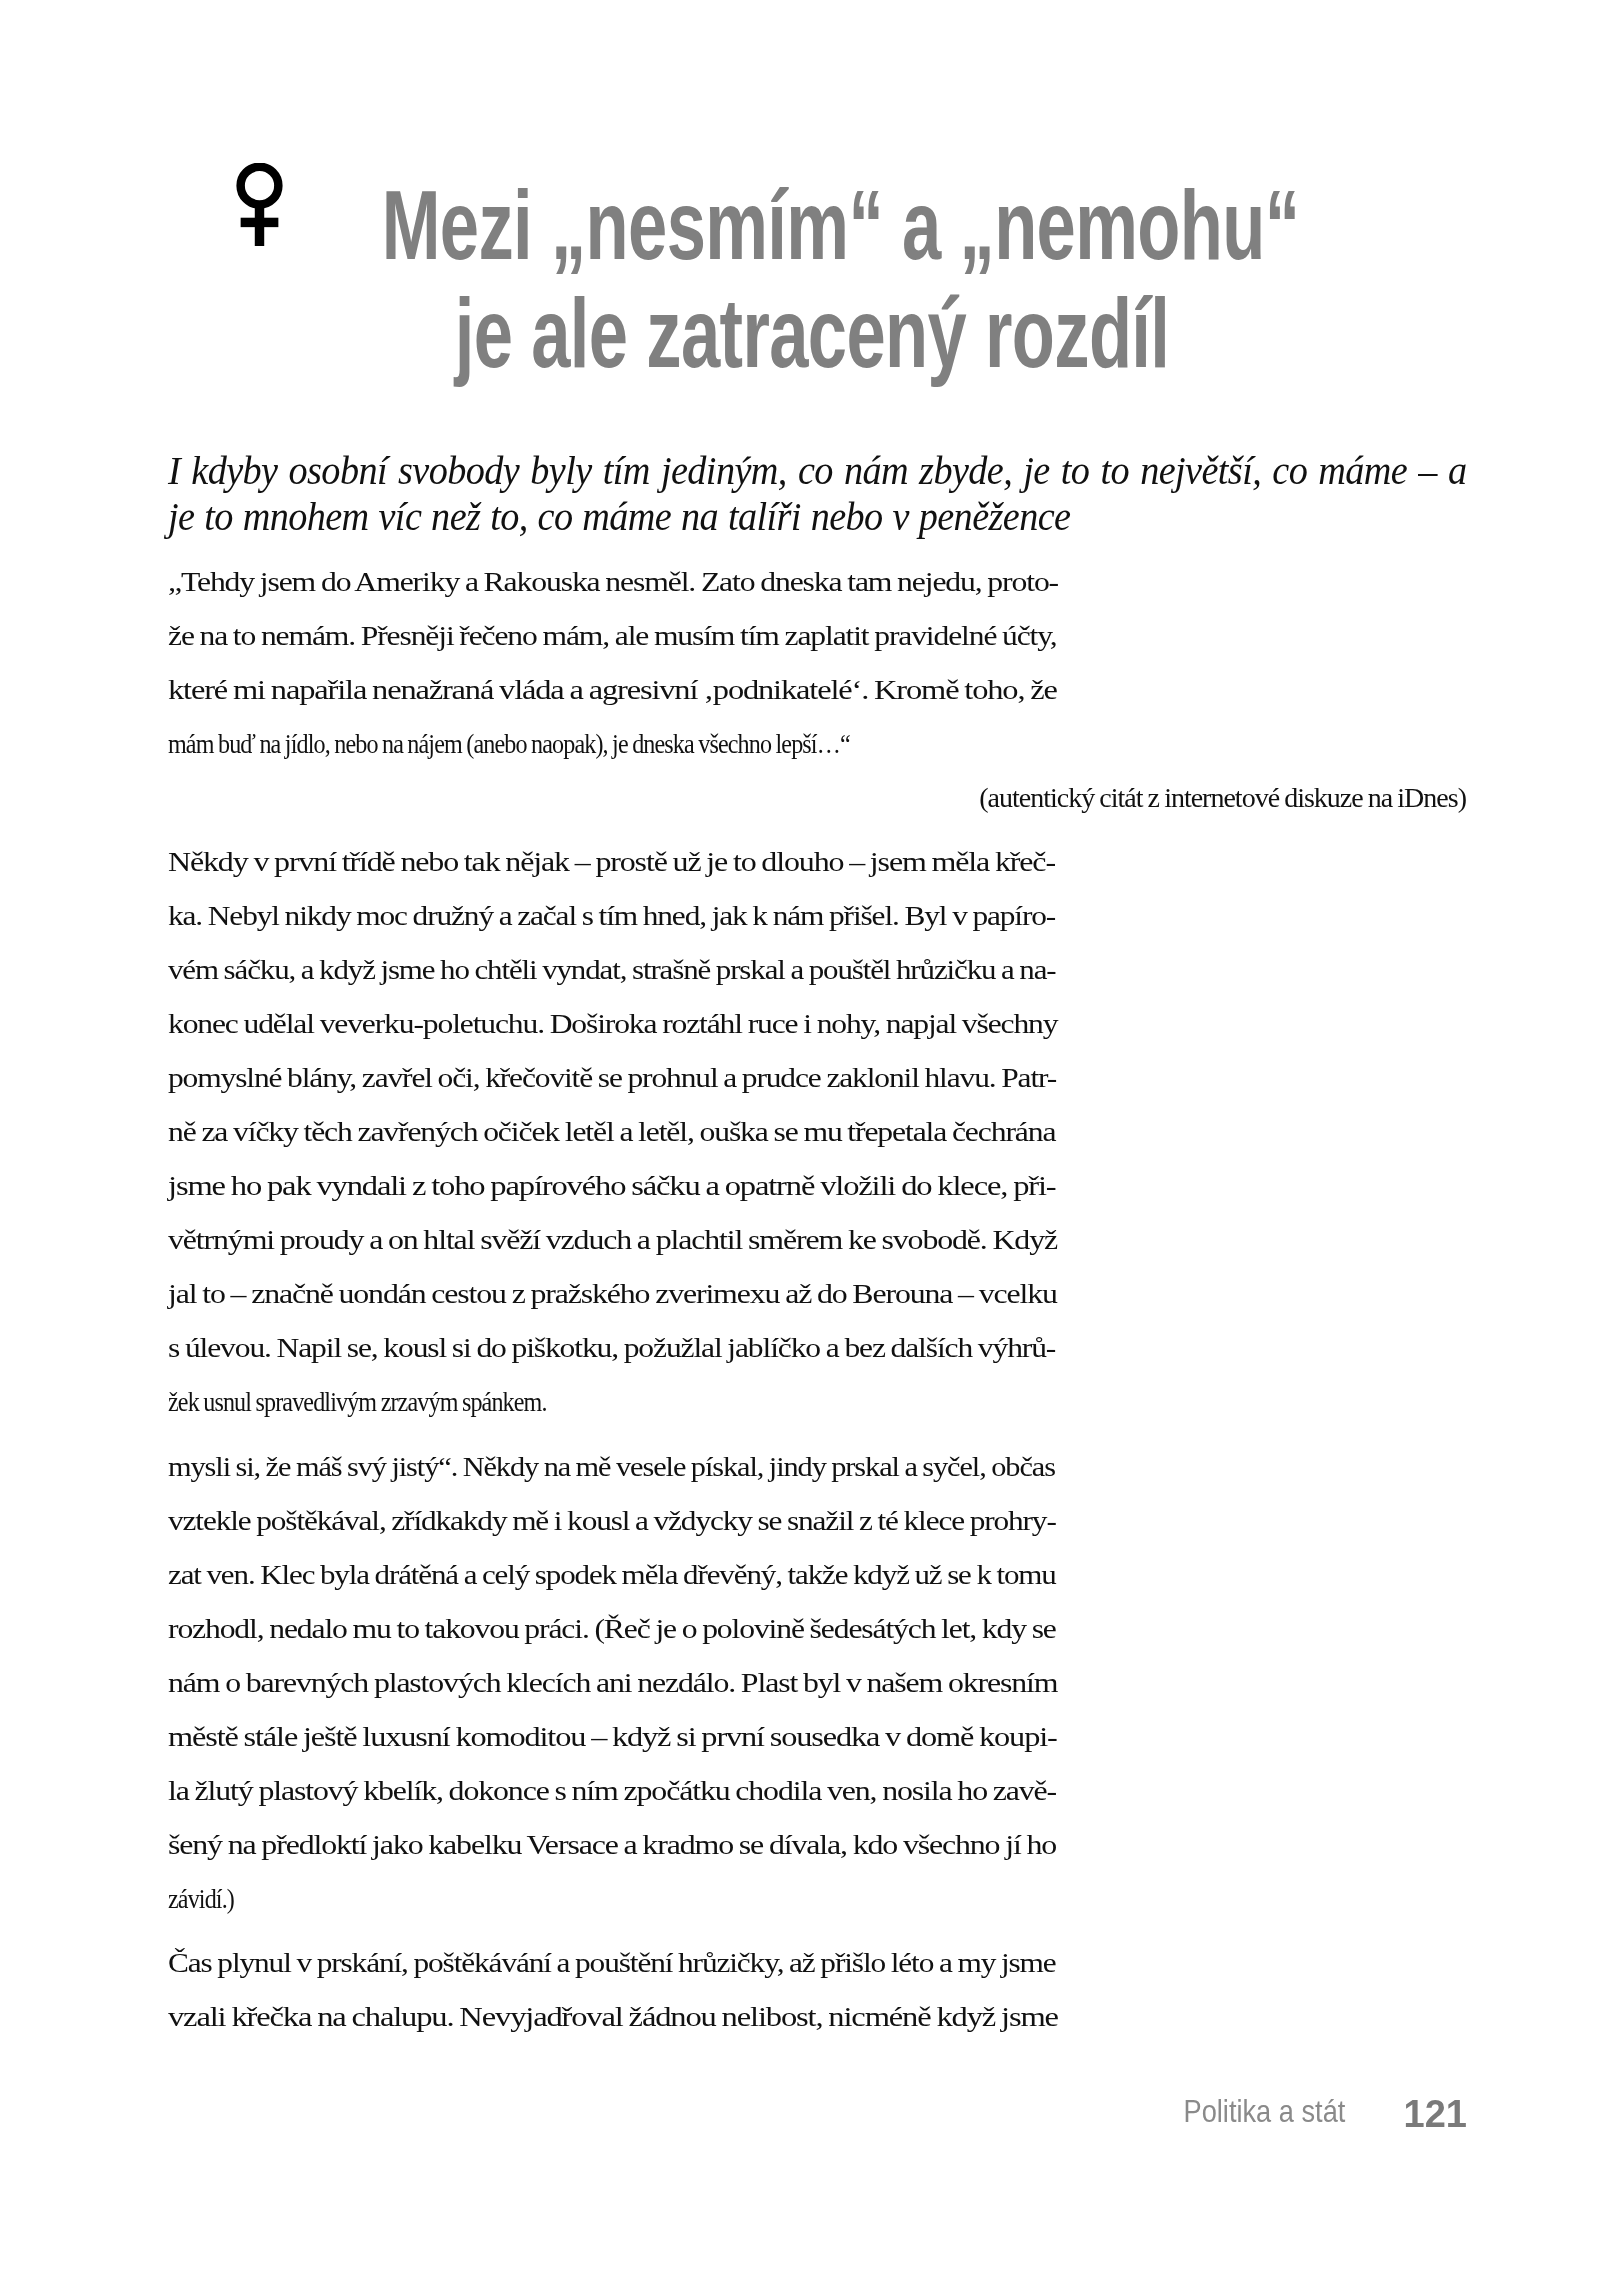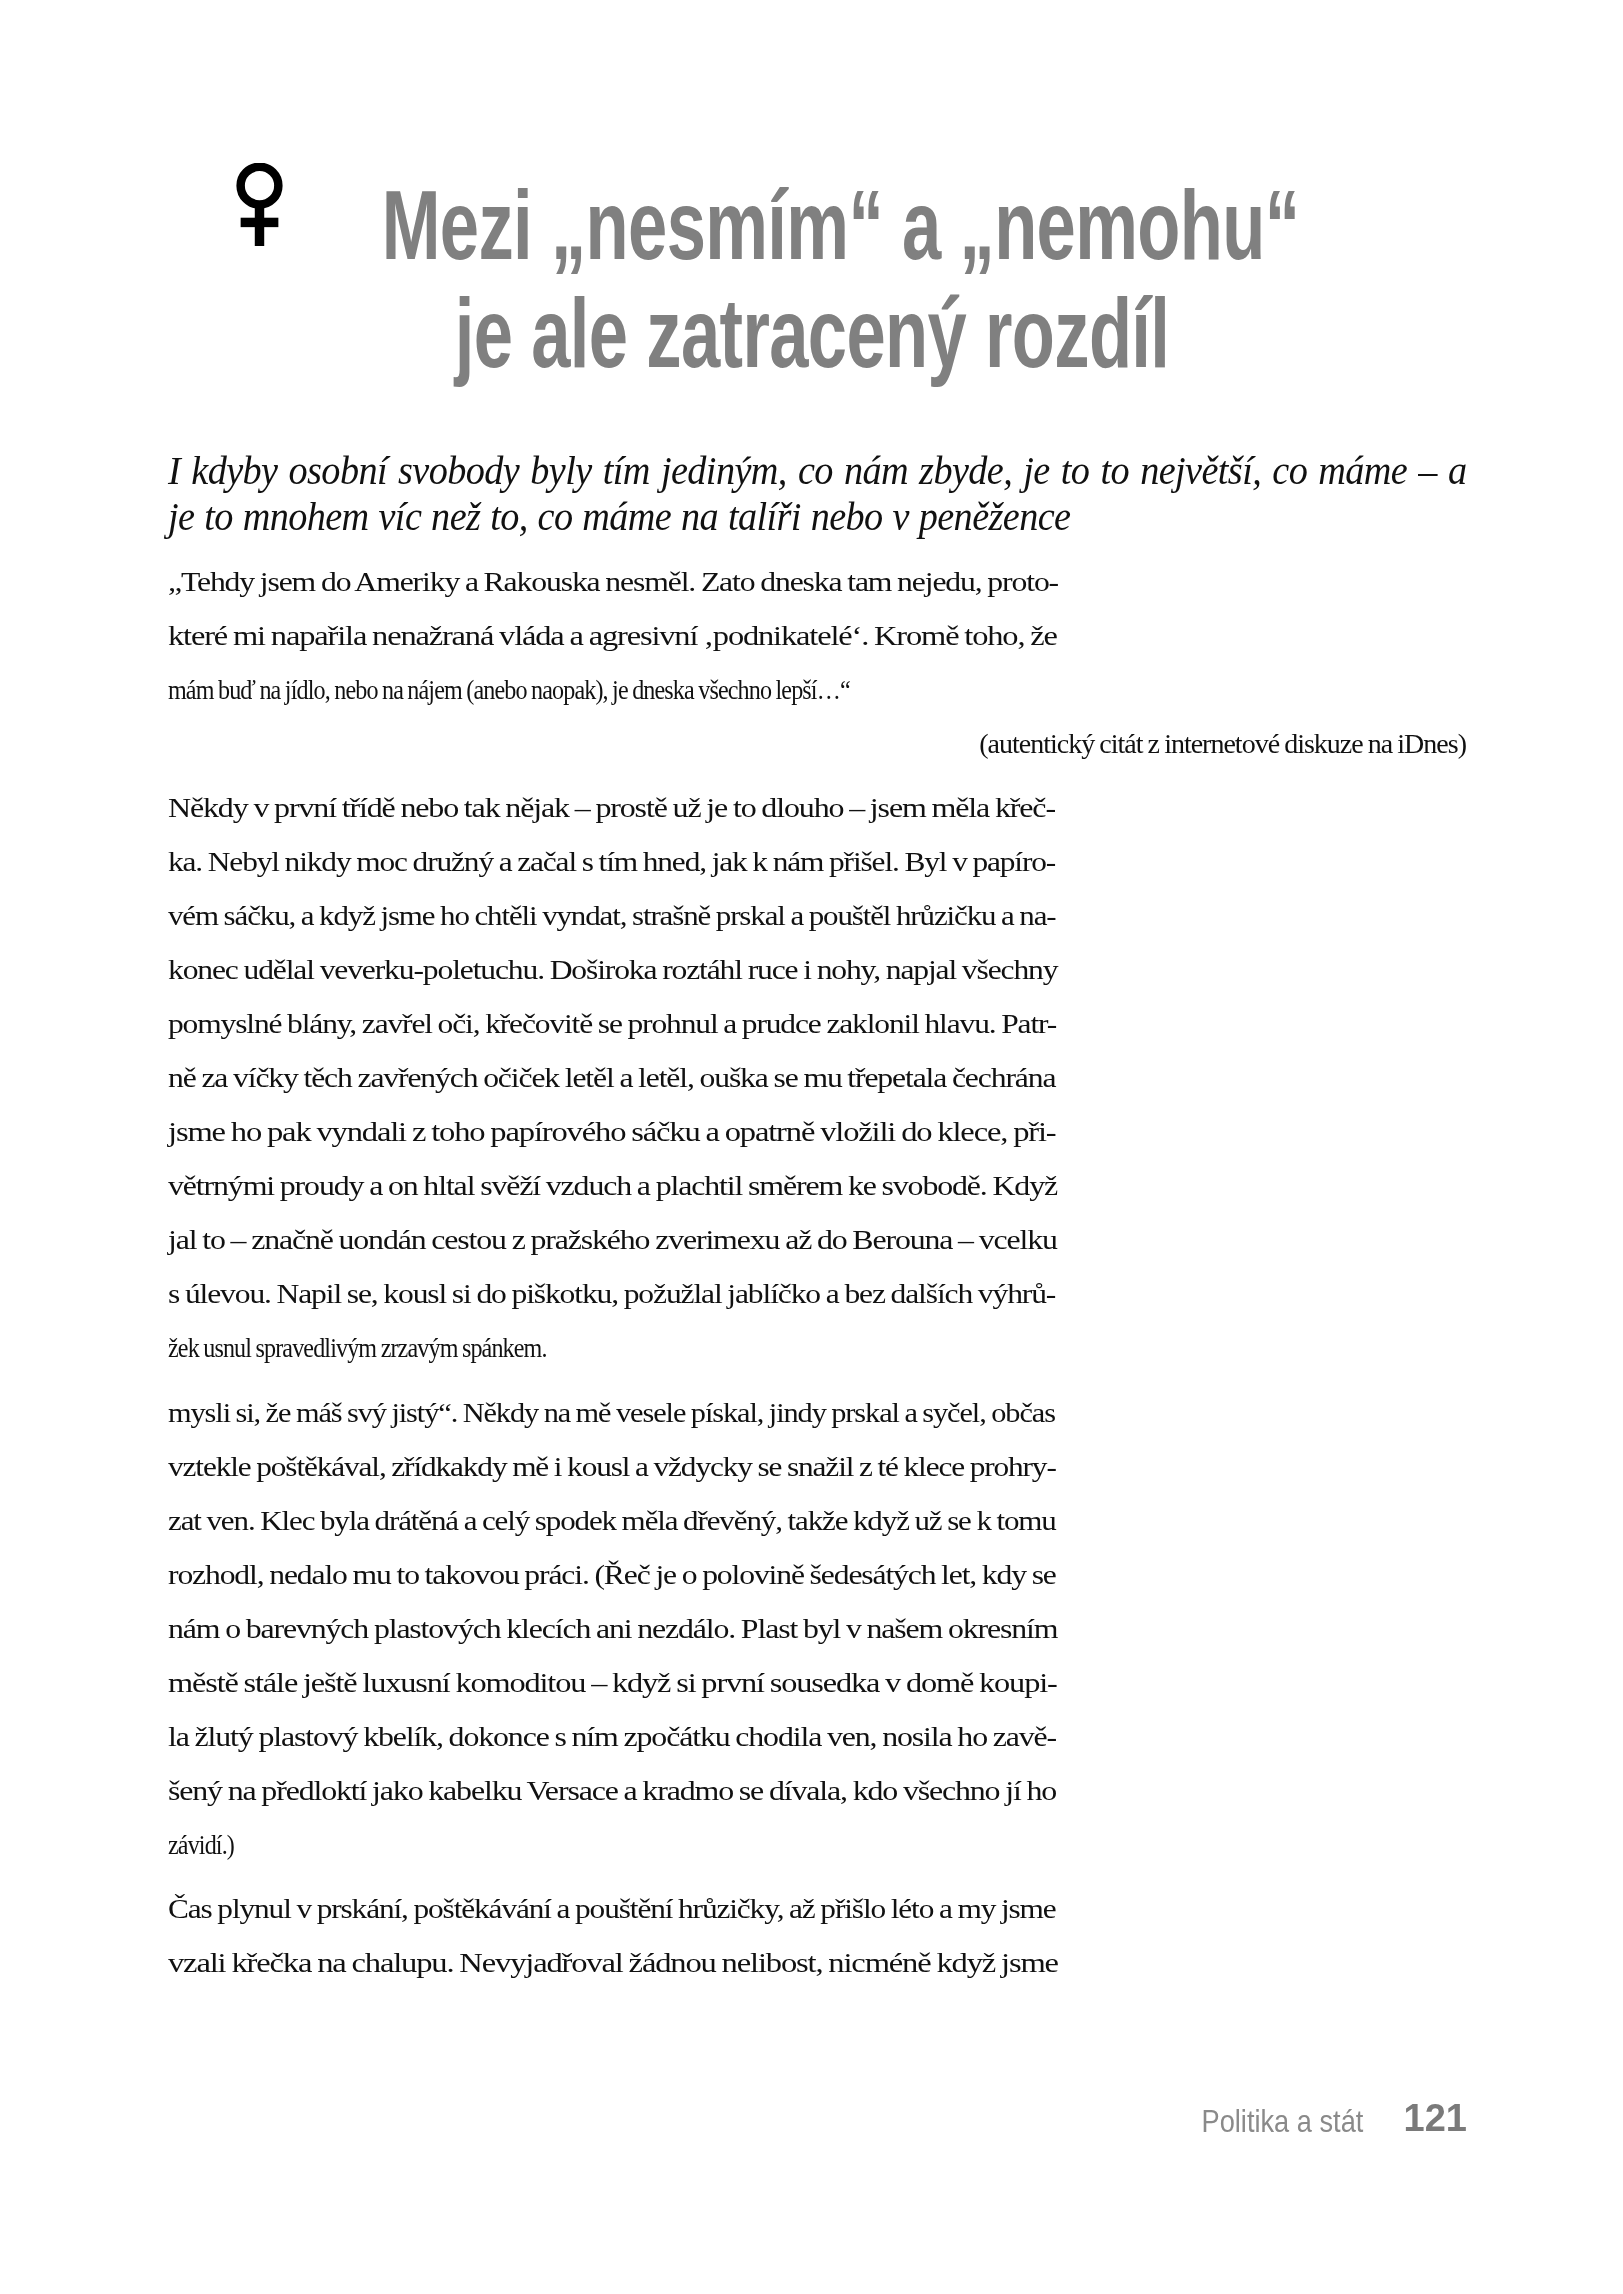--- a/index.html
+++ b/index.html
@@ -35,21 +35,21 @@
     hyphens: manual;
   }
   .p .ln { display: block; text-align: justify; text-align-last: justify; white-space: nowrap; }
   .p .ln.last { text-align-last: left; }
   .ln-inner { display: inline-block; transform-origin: 0 50%; }
   .attrib { display: block; text-align: right; }
 
   .footer {
     position: absolute; top: 2093px; right: 157px; height: 47px;
     font-family: "Liberation Sans", sans-serif; color: #8a8a8a;
-    display: flex; align-items: flex-end; gap: 40px;
+    display: flex; align-items: flex-start; gap: 58px;
   }
   .footer-section { font-size: 32px; transform: scaleX(0.85); transform-origin: 100% 50%; display: inline-block; }
   .footer-page { font-size: 38px; font-weight: bold; color: #7a7a7a; }
 </style>
 </head>
 <body>
 
 <div class="page">
 
   <svg class="female-icon" viewBox="0 0 56 88" xmlns="http://www.w3.org/2000/svg">
@@ -61,20 +61,21 @@
   <h1 class="title">
     <span class="title-line l1">Mezi „nesmím“ a „nemohu“</span>
     <span class="title-line l2">je ale zatracený rozdíl</span>
   </h1>
 
   <div class="content">
     <p class="lead" style="transform: scaleX(0.98); transform-origin: 0px 0px; width: 1325px;">I kdyby osobní svobody byly tím jediným, co nám zbyde, je to to největší, co máme – a je to mnohem víc než to, co máme na talíři nebo v peněžence</p>
 
     <div class="p">
       <span class="ln"><span class="ln-inner" style="transform: scaleX(1.132); white-space: nowrap;">„Tehdy jsem do Ameriky a Rakouska nesměl. Zato dneska tam nejedu, proto-</span></span>
+      <span class="ln"><span class="ln-inner" style="transform: scaleX(1.1282); white-space: nowrap;">že na to nemám. Přesněji řečeno mám, ale musím tím zaplatit pravidelné účty,</span></span>
       <span class="ln"><span class="ln-inner" style="transform: scaleX(1.1595); white-space: nowrap;">které mi napařila nenažraná vláda a agresivní ‚podnikatelé‘. Kromě toho, že</span></span>
       <span class="ln last"><span class="ln-inner" style="transform: scaleX(0.86); white-space: nowrap;">mám buď na jídlo, nebo na nájem (anebo naopak), je dneska všechno lepší…“</span></span>
       <span class="attrib">(autentický citát z internetové diskuze na iDnes)</span>
     </div>
 
     <div class="p">
       <span class="ln"><span class="ln-inner" style="transform: scaleX(1.1424); white-space: nowrap;">Někdy v první třídě nebo tak nějak – prostě už je to dlouho – jsem měla křeč-</span></span>
       <span class="ln"><span class="ln-inner" style="transform: scaleX(1.1206); white-space: nowrap;">ka. Nebyl nikdy moc družný a začal s tím hned, jak k nám přišel. Byl v papíro-</span></span>
       <span class="ln"><span class="ln-inner" style="transform: scaleX(1.105); white-space: nowrap;">vém sáčku, a když jsme ho chtěli vyndat, strašně prskal a pouštěl hrůzičku a na-</span></span>
       <span class="ln"><span class="ln-inner" style="transform: scaleX(1.1276); white-space: nowrap;">konec udělal veverku-poletuchu. Doširoka roztáhl ruce i nohy, napjal všechny</span></span>

